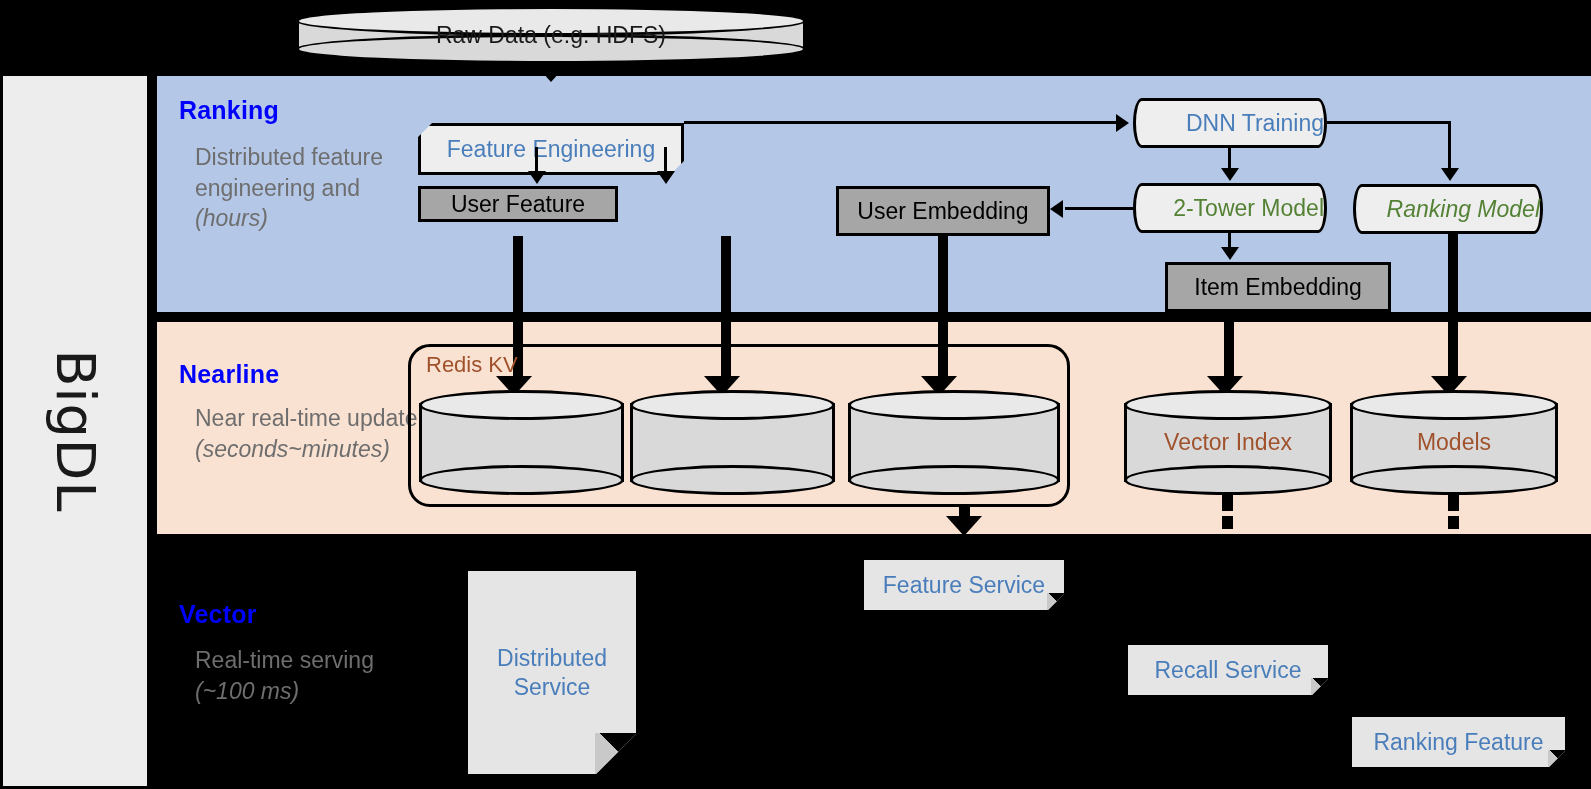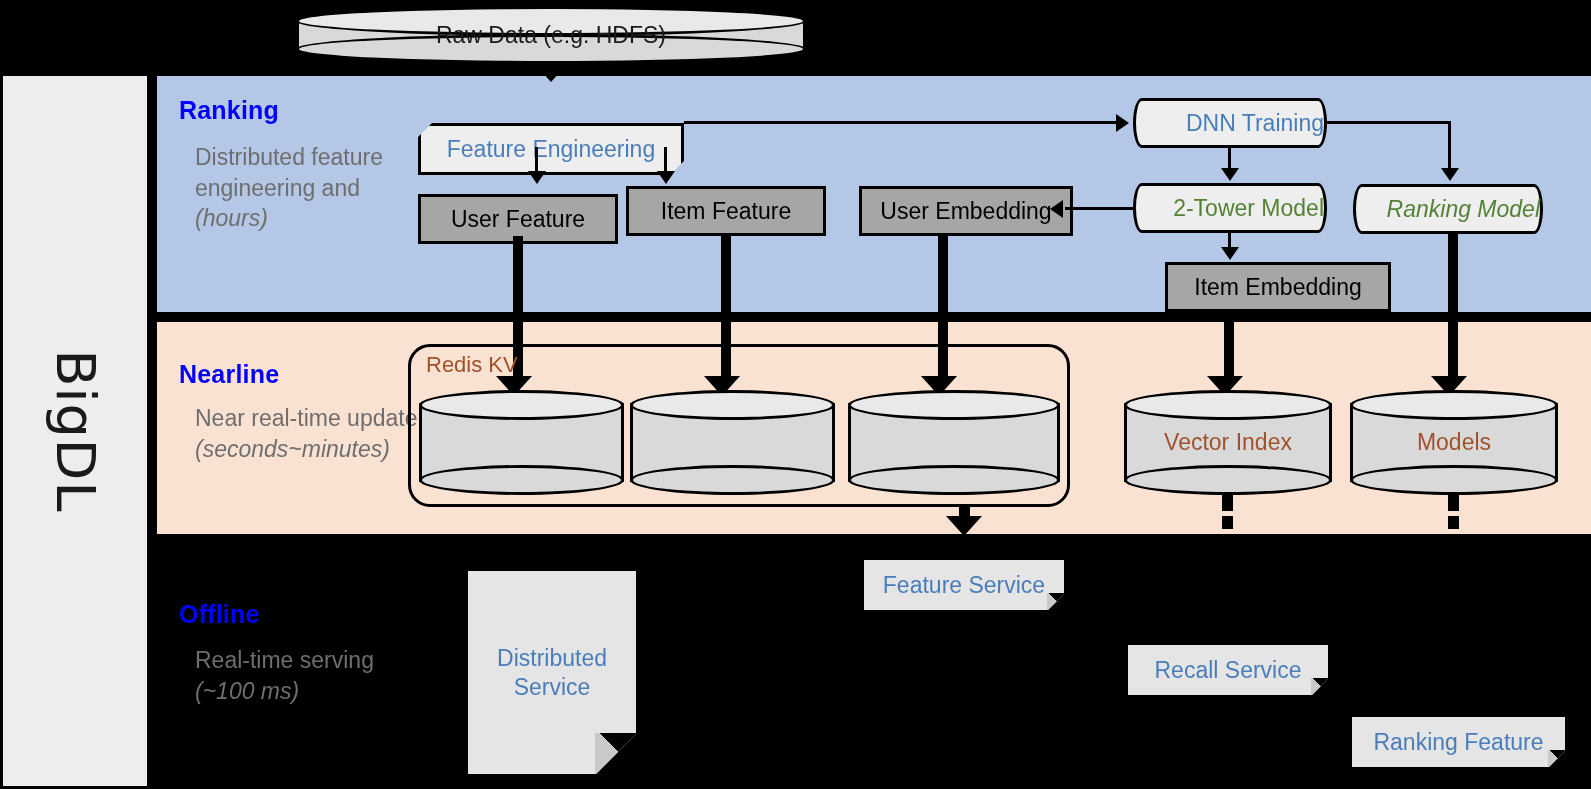--- a/index.html
+++ b/index.html
@@ -88,21 +88,21 @@
   <div class="stage-title" style="left:179px;top:96px;">Ranking</div>
   <div class="stage-desc" style="left:179px;top:142px;width:205px;">
     <span>Distributed feature engineering and </span><i>(hours)</i>
   </div>
 
   <div class="stage-title" style="left:179px;top:360px;">Nearline</div>
   <div class="stage-desc" style="left:179px;top:403px;width:225px;">
     <span>Near real-time update </span><i>(seconds~minutes)</i>
   </div>
 
-  <div class="stage-title" style="left:179px;top:600px;">Offline</div>
+  <div class="stage-title" style="left:179px;top:600px;">Vector</div>
   <div class="stage-desc" style="left:179px;top:645px;width:180px;">
     <span>Real-time serving </span><i>(~100 ms)</i>
   </div>
 
   <div class="cyl" style="left:296px;top:6px;width:510px;height:58px;">
     <div class="body"></div>
     <div class="top"></div>
     <div class="bot"></div>
     <div class="lbl" style="color:#1a1a1a;">Raw Data (e.g. HDFS)</div>
   </div>
@@ -113,27 +113,24 @@
     <span class="blue-t">Feature Engineering</span>
   </div>
 
   <div class="procbox" style="left:1133px;top:98px;width:194px;height:50px;">
     <span class="blue-t">DNN Training</span>
   </div>
 
   <div class="ln thin-h" style="left:684px;top:121px;width:432px;"></div>
   <div class="ar-right" style="left:1116px;top:114px;"></div>
 
-  <div class="gbox" style="left:418px;top:186px;width:200px;height:50px;margin-top:8px;">
+  <div class="gbox" style="left:418px;top:186px;width:200px;height:36px;">
     <span>User Feature</span>
   </div>
-  <div class="gbox" style="left:626px;top:186px;width:200px;height:50px;">
-    <span>Item Feature</span>
-  </div>
-  <div class="gbox" style="left:836px;top:186px;width:214px;height:50px;margin-left:23px;">
+  <div class="gbox" style="left:836px;top:186px;width:214px;height:50px;">
     <span>User Embedding</span>
   </div>
   <div class="gbox" style="left:1117px;top:262px;width:226px;height:50px;margin-left:48px;">
     <span>Item Embedding</span>
   </div>
 
   <div class="procbox" style="left:1133px;top:183px;width:194px;height:50px;">
     <span class="green-t">2-Tower Model</span>
   </div>
   <div class="procbox" style="left:1353px;top:184px;width:190px;height:50px;font-style:italic;">

